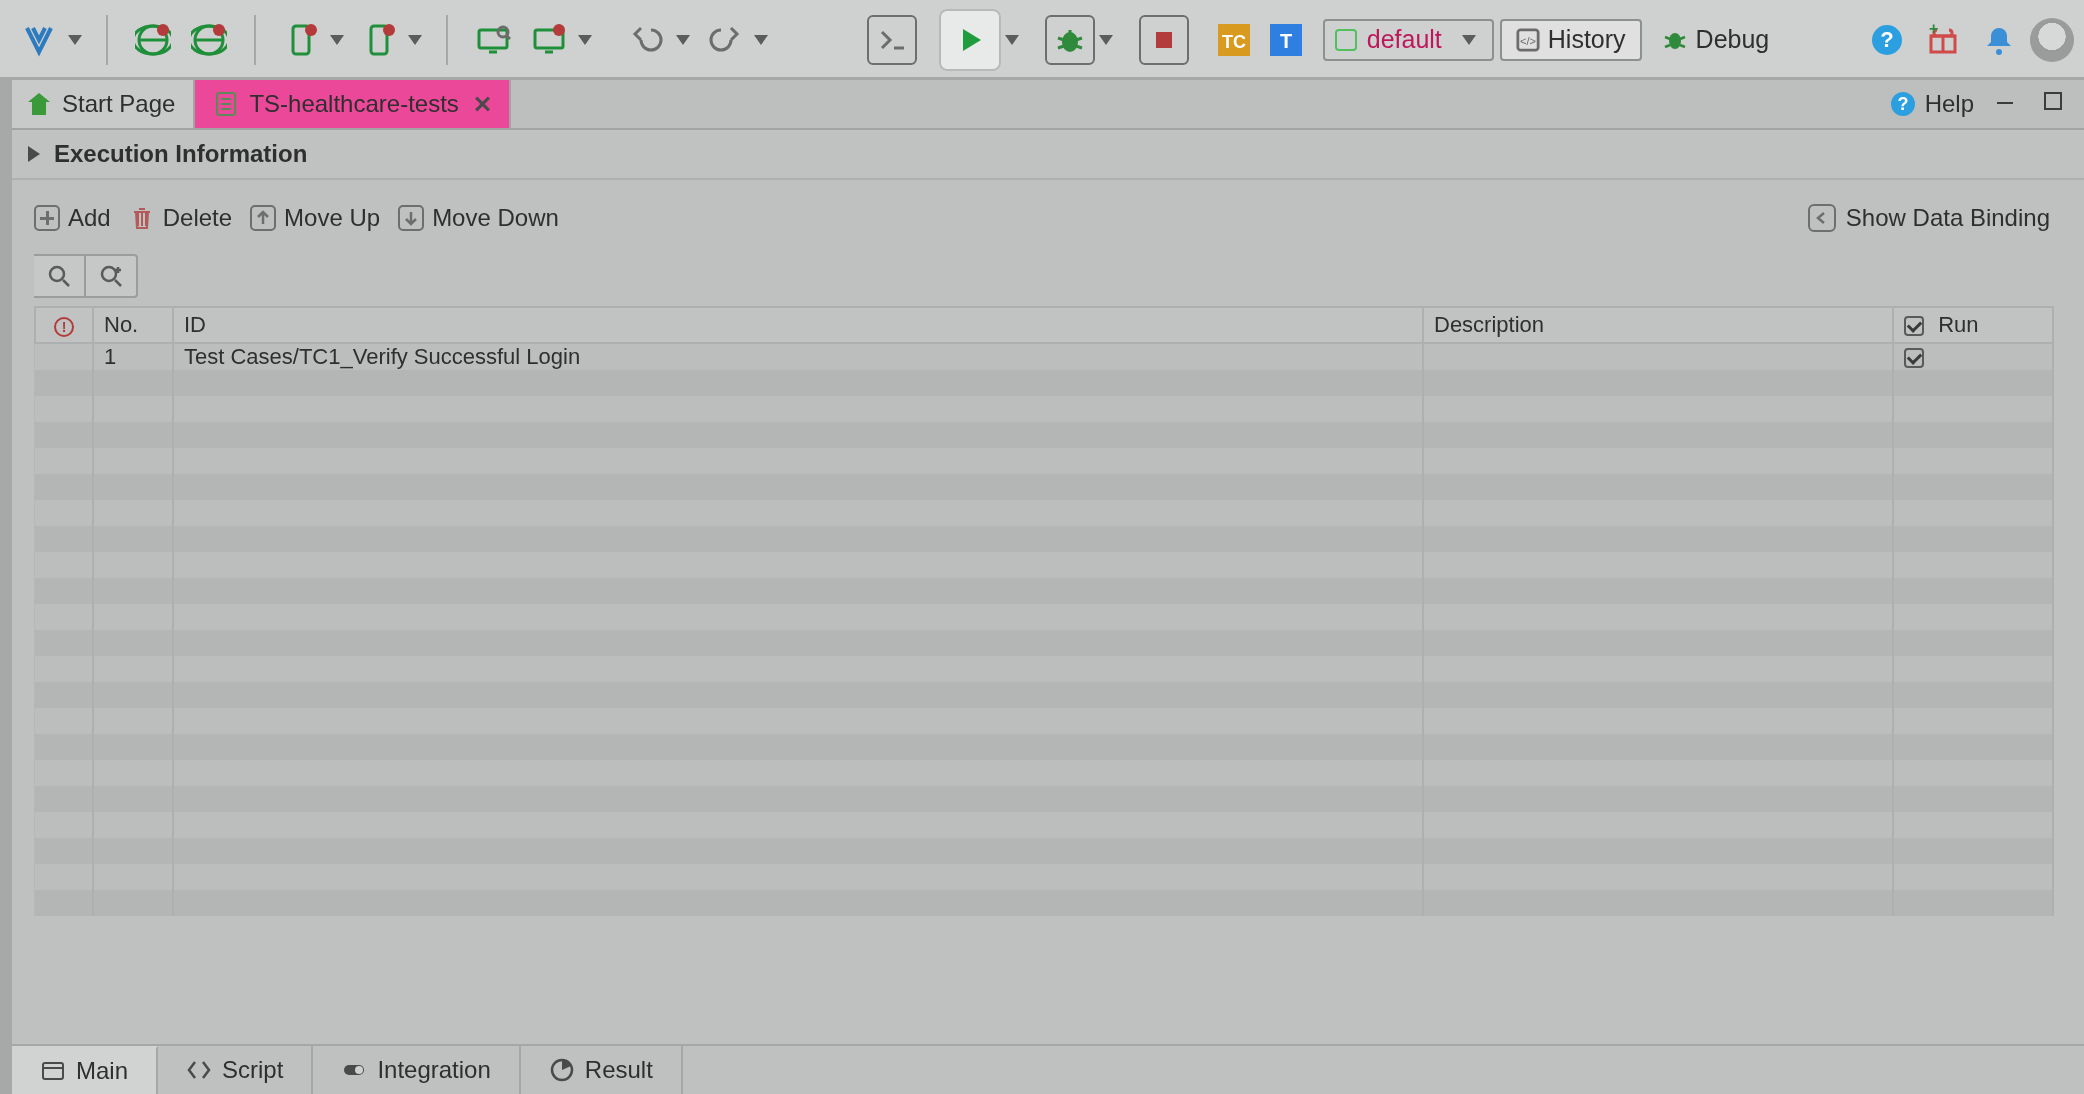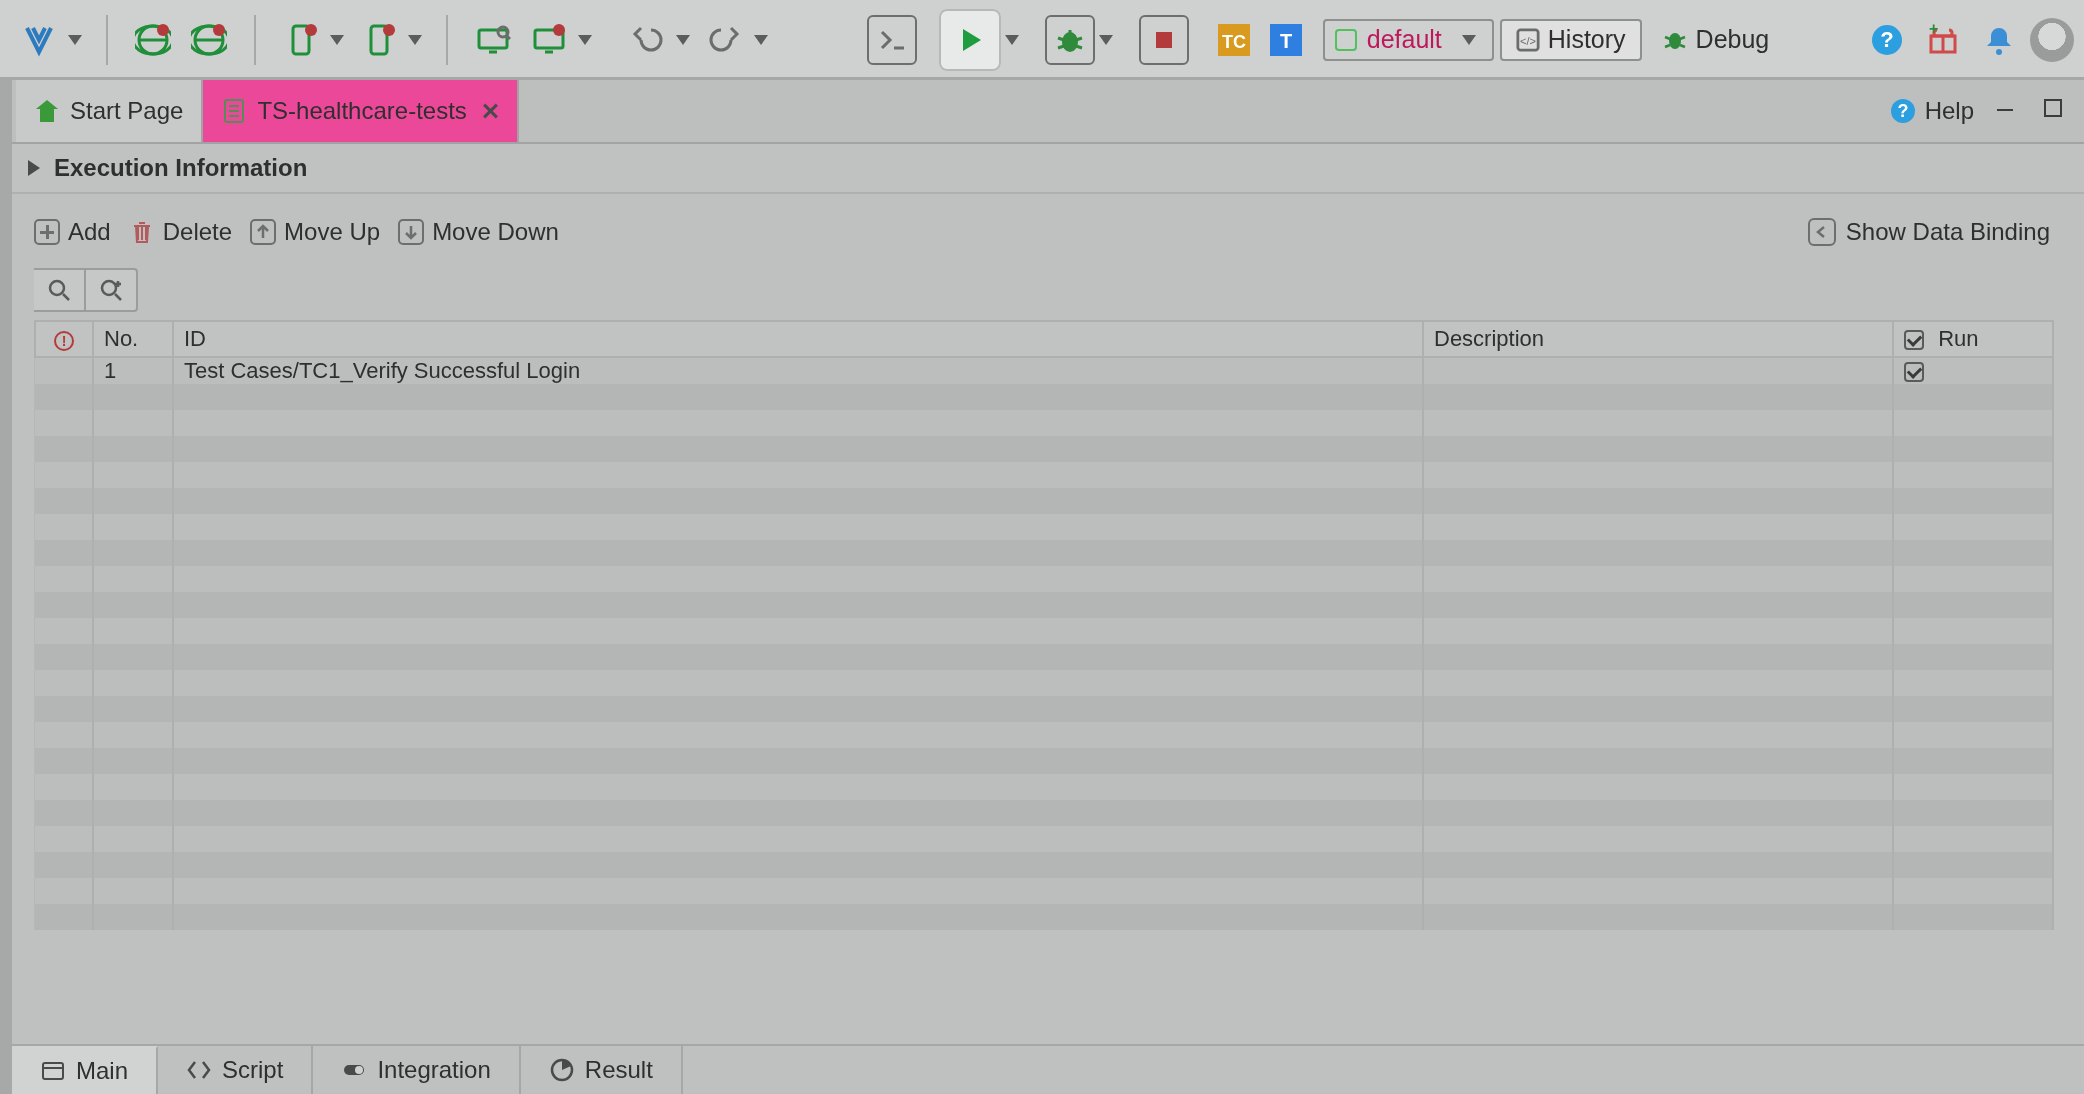--- a/index.html
+++ b/index.html
@@ -60,23 +60,23 @@
   }
 
   
   .st-green { stroke: #1f8f3a; fill: none; stroke-width: 3; }
   .st-red   { fill: #b33b3b; }
   .st-grey  { stroke: #6b6c6c; fill: none; stroke-width: 3; }
   .st-blue  { stroke: #2c7bbf; fill: none; stroke-width: 4; }
 
   
   .tabrow {
-    display: flex; align-items: stretch; height: 64px;
+    display: flex; align-items: stretch; height: 50px;
     background: #bdbebe; border-bottom: 2px solid #a2a3a3;
-    padding-left: 16px;
+    padding-left: 8px;
   }
   .tab {
     display: flex; align-items: center; gap: 10px;
     padding: 0 18px; border-right: 2px solid #a2a3a3;
     font-size: 24px; cursor: pointer;
   }
   .tab.start { background: #c8c9c9; }
   .tab.active { background: #ec4899; }
   .tab svg { width: 26px; height: 26px; }
   .tab .close-x {

